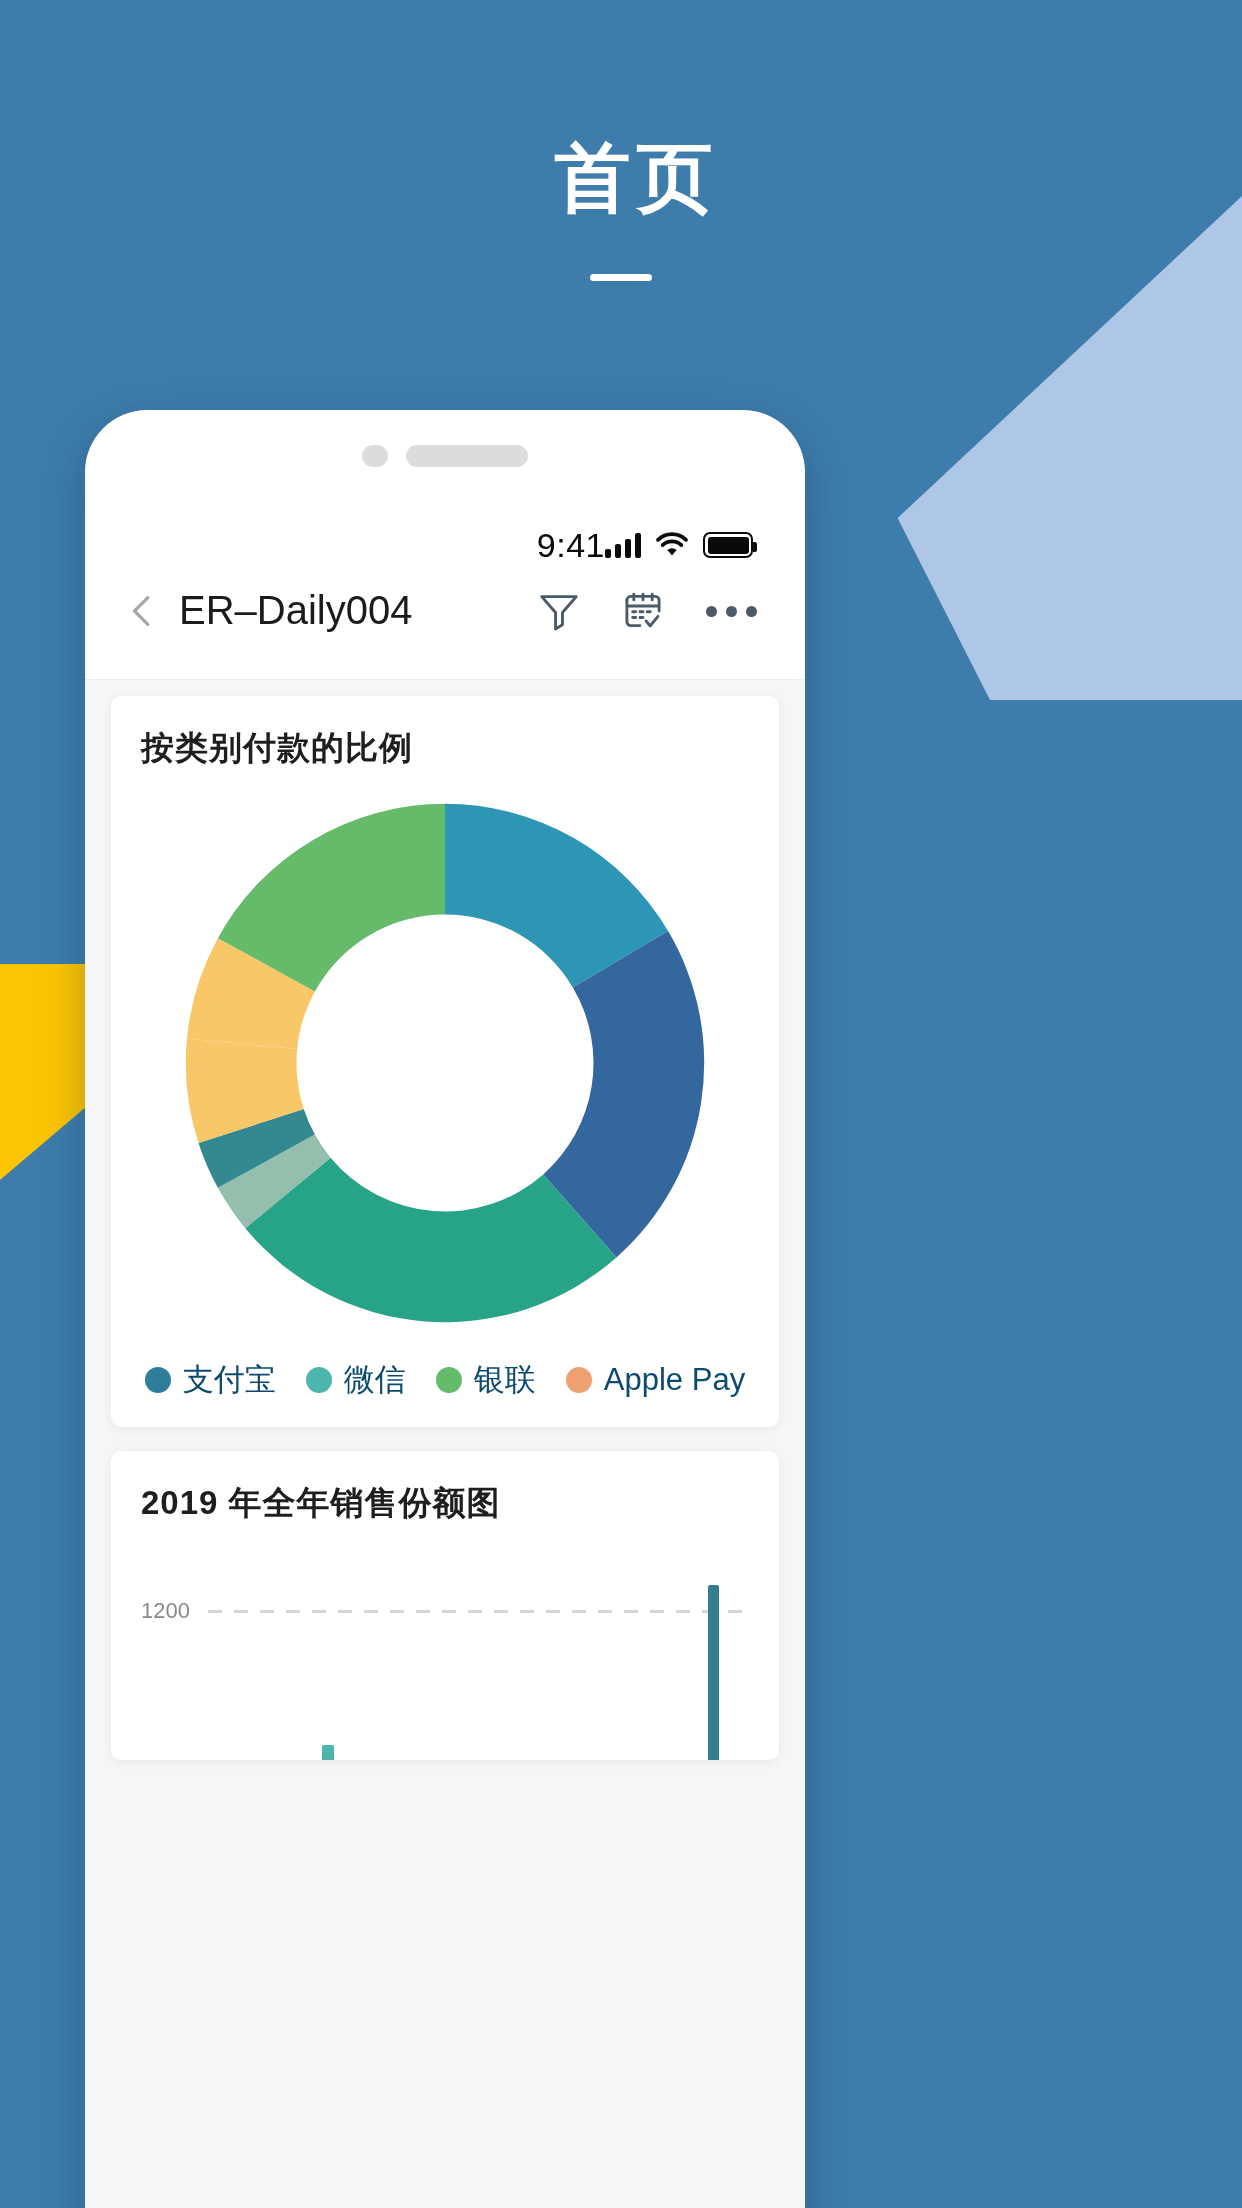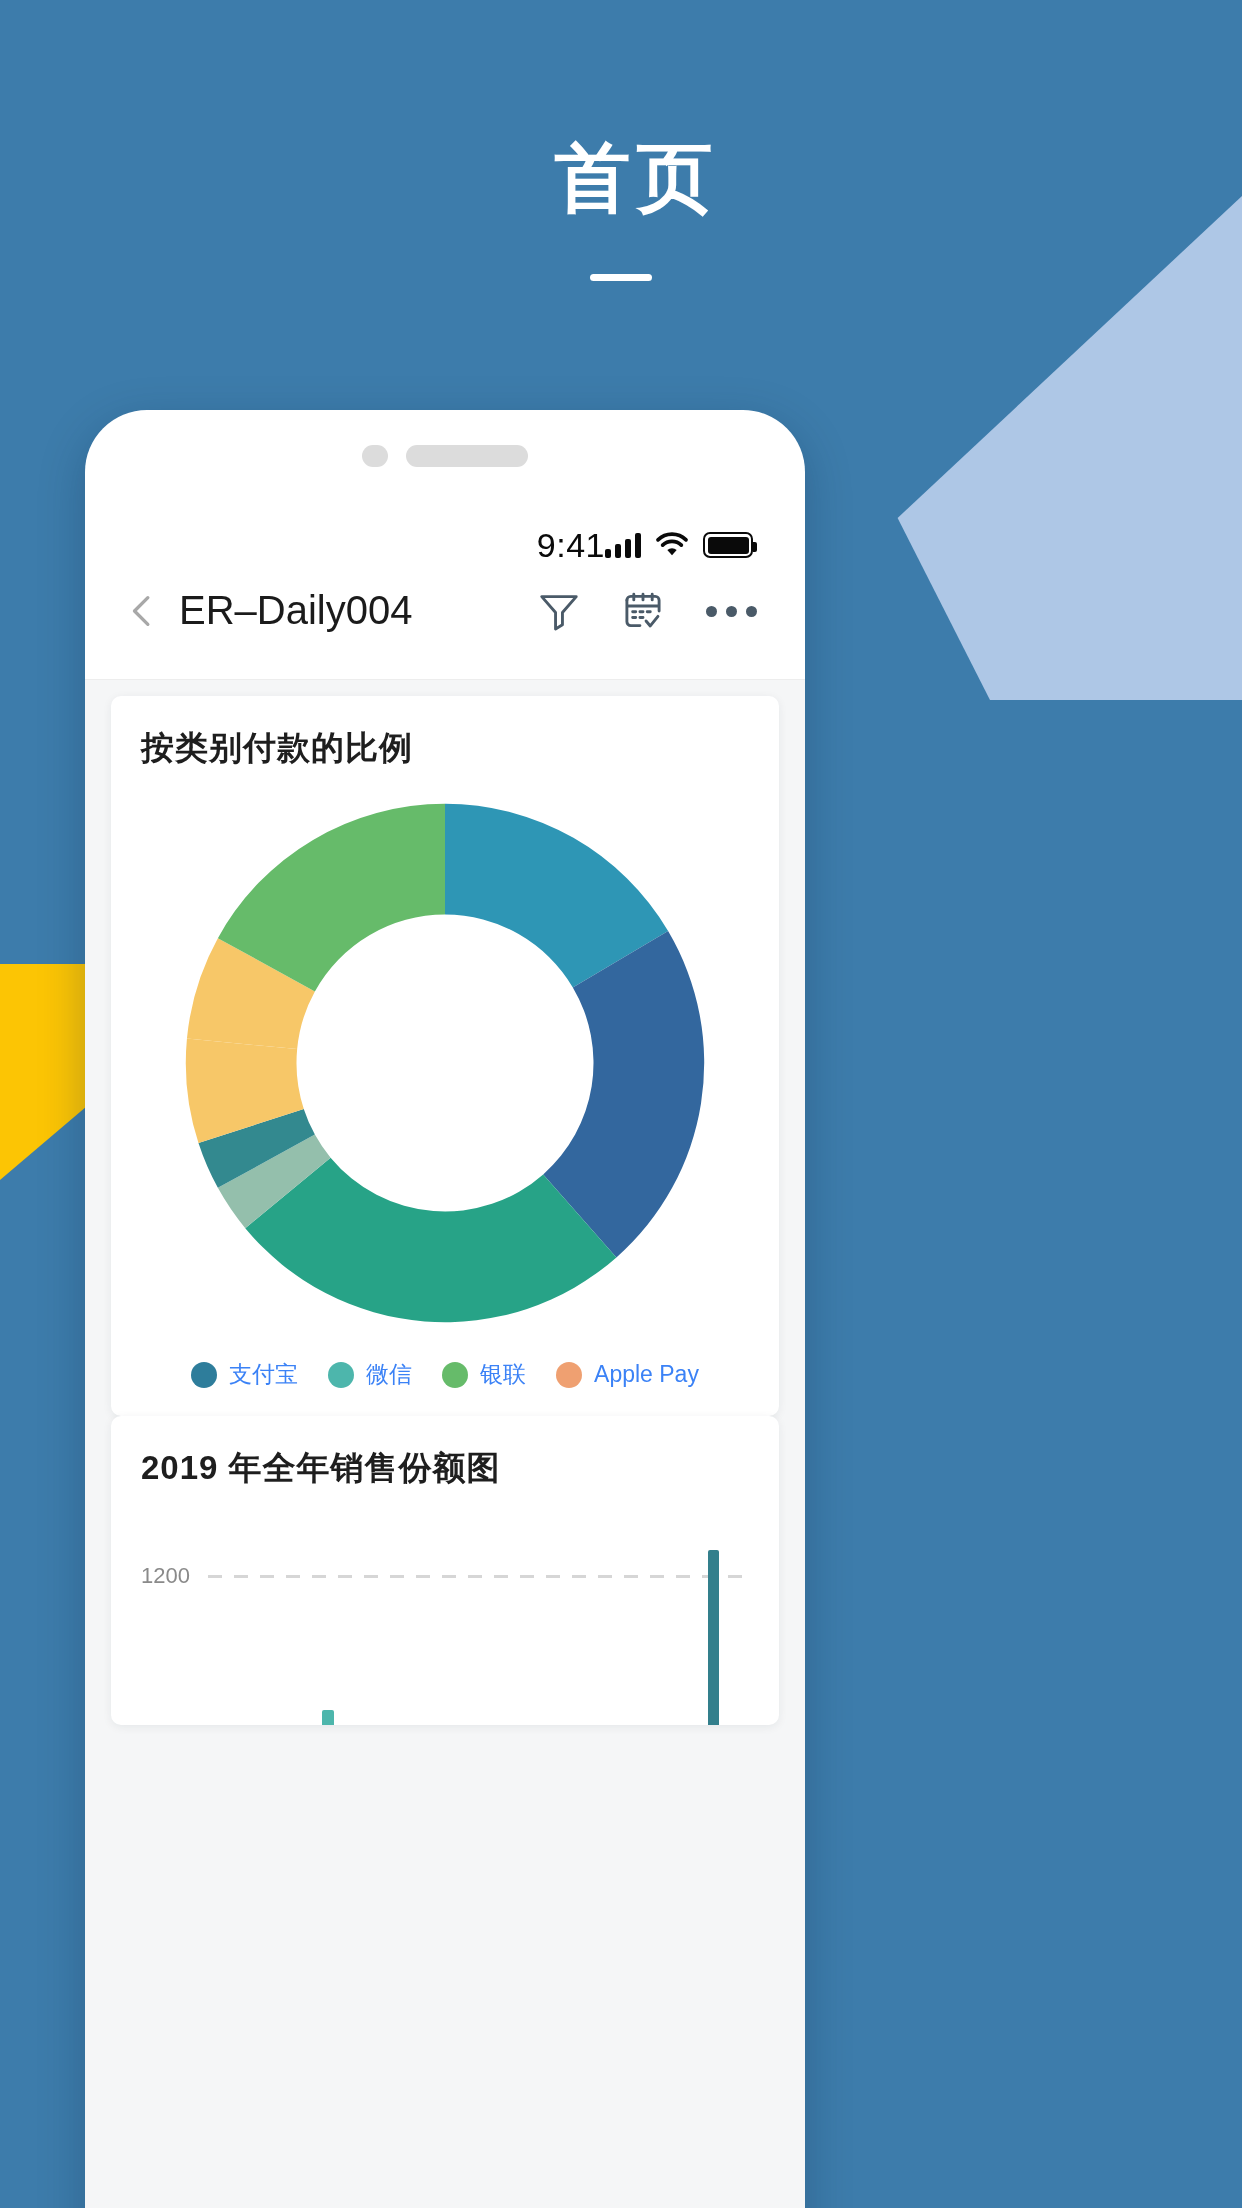--- a/index.html
+++ b/index.html
@@ -132,20 +132,21 @@
     height:calc(100% - 92px - 86px - 92px);
     padding:16px 26px 0;
     overflow:hidden;
   }
 
   .card {
     background:#FFFFFF;
     border-radius:10px;
     box-shadow:0 2px 10px rgba(20,40,60,.07);
     padding:30px 30px 26px;
+    margin-bottom:24px;
   }
   .card-title {
     font-size:33px;
     font-weight:700;
     color:#1E1E1E;
     letter-spacing:1px;
   }
 
   
   #donut-wrap {
@@ -155,21 +156,21 @@
   #donut-svg { width:540px; height:540px; display:block; }
 
   #donut-legend {
     margin-top:26px;
     display:flex; align-items:center; justify-content:center;
     gap:30px;
     flex-wrap:nowrap;
   }
   .legend-item { display:flex; align-items:center; gap:12px; white-space:nowrap; }
   .legend-dot { width:26px; height:26px; border-radius:50%; flex:0 0 auto; }
-  .legend-label { font-size:23px; color:#3b82f6; }
+  .legend-label { font-size:31px; color:#0c4a6e; }
 
   
   #bar-card { padding-bottom:0; }
   #bar-chart-area {
     position:relative;
     margin-top:34px;
     height:200px;
   }
   .gridline-row {
     position:absolute; left:0; right:0; top:38px;

